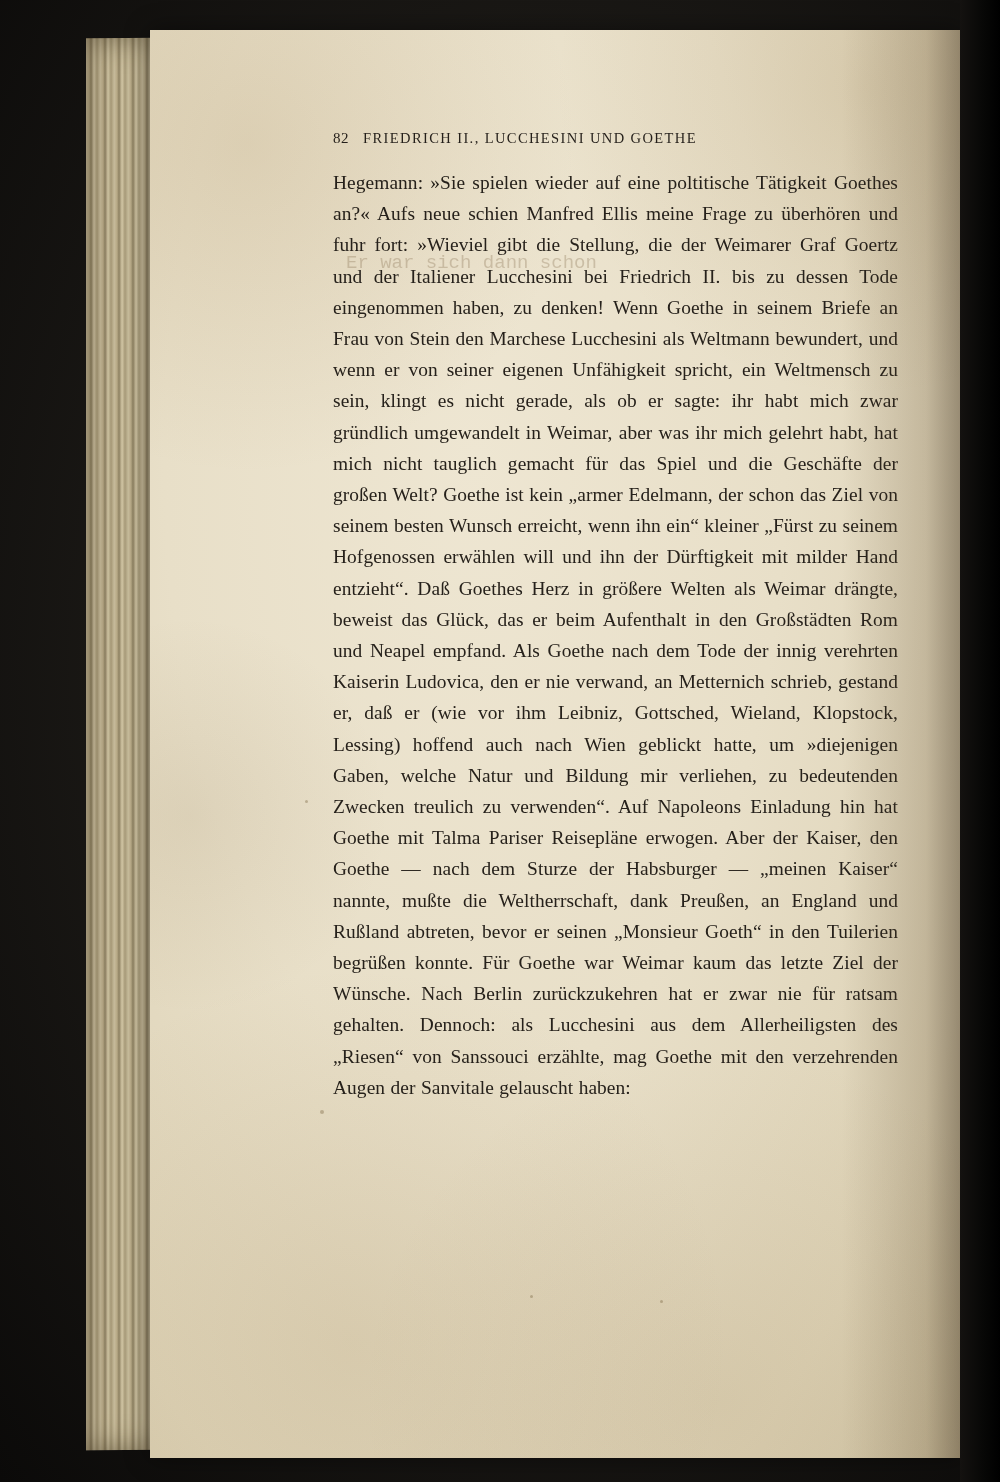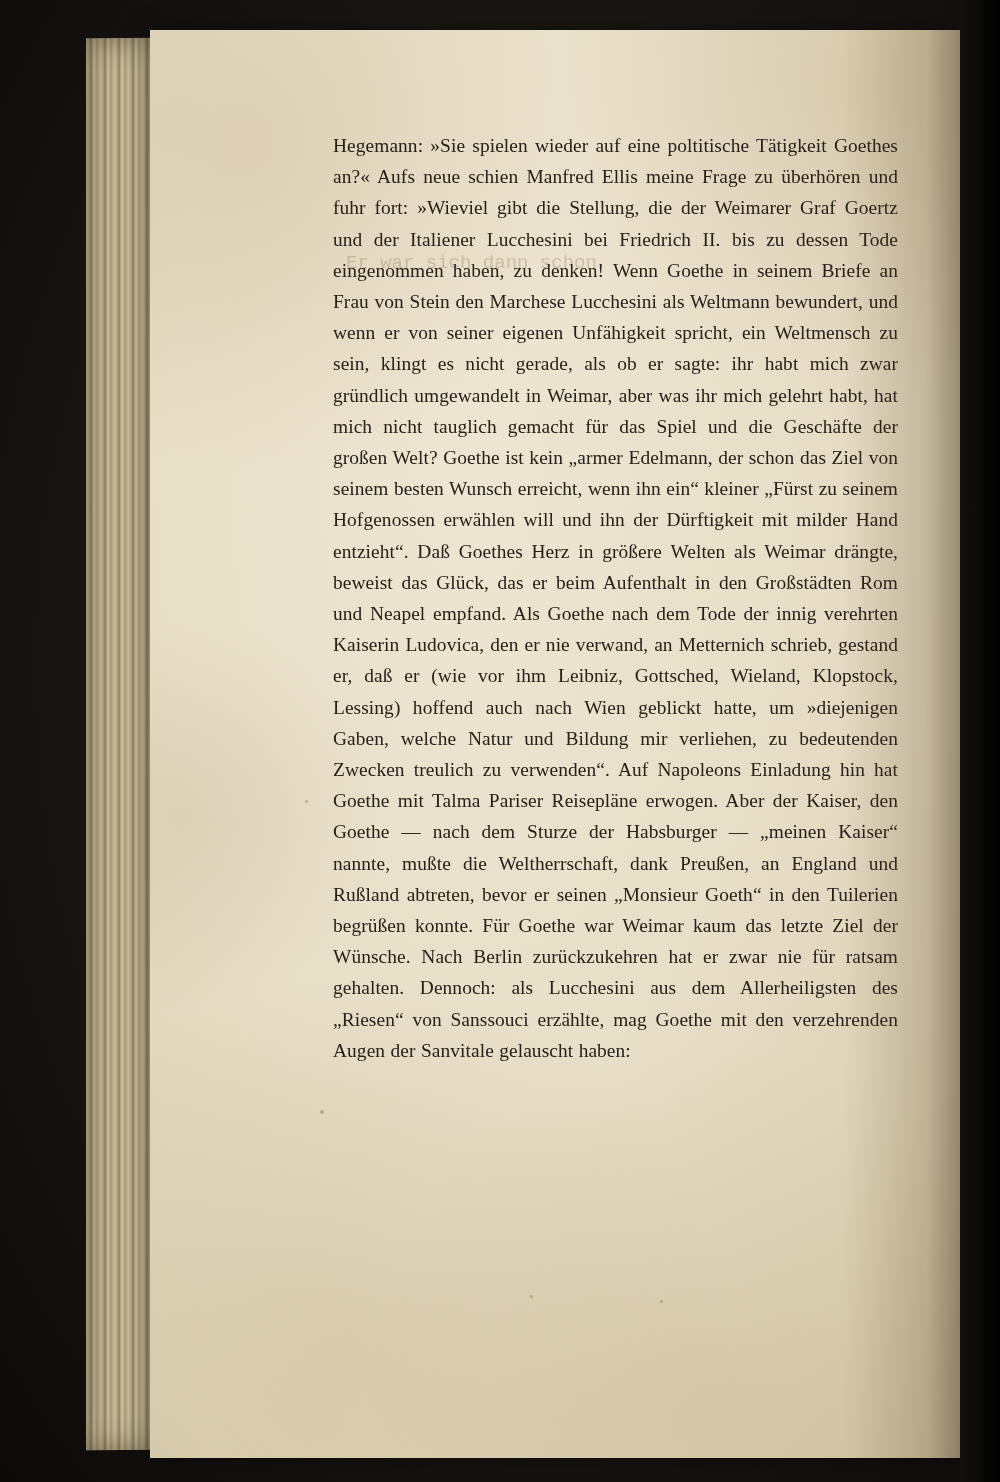--- a/index.html
+++ b/index.html
@@ -149,20 +149,24 @@
 <div class="page-photo">
   <div class="backdrop"></div>
 
   <div class="fore-edge"></div>
   <div class="fore-edge-shadow"></div>
 
   <div class="leaf">
     <div class="showthrough">Er war sich dann schon</div>
 
     <div class="text-block">
+      <div class="running-head">
+        <span class="folio">82</span>
+        <span class="head-title">FRIEDRICH II., LUCCHESINI UND GOETHE</span>
+      </div>
       <div class="body-text">
         <p>Hegemann: »Sie spielen wieder auf eine poltitische Tätigkeit Goethes an?« Aufs neue schien Manfred Ellis meine Frage zu überhören und fuhr fort: »Wieviel gibt die Stellung, die der Weimarer Graf Goertz und der Italiener Lucchesini bei Friedrich II. bis zu dessen Tode eingenommen haben, zu denken! Wenn Goethe in seinem Briefe an Frau von Stein den Marchese Lucchesini als Weltmann bewundert, und wenn er von seiner eigenen Unfähigkeit spricht, ein Weltmensch zu sein, klingt es nicht gerade, als ob er sagte: ihr habt mich zwar gründlich umgewandelt in Weimar, aber was ihr mich gelehrt habt, hat mich nicht tauglich gemacht für das Spiel und die Geschäfte der großen Welt? Goethe ist kein „armer Edelmann, der schon das Ziel von seinem besten Wunsch erreicht, wenn ihn ein“ kleiner „Fürst zu seinem Hofgenossen erwählen will und ihn der Dürftigkeit mit milder Hand entzieht“. Daß Goethes Herz in größere Welten als Weimar drängte, beweist das Glück, das er beim Aufenthalt in den Großstädten Rom und Neapel empfand. Als Goethe nach dem Tode der innig verehrten Kaiserin Ludovica, den er nie verwand, an Metternich schrieb, gestand er, daß er (wie vor ihm Leibniz, Gottsched, Wieland, Klopstock, Lessing) hoffend auch nach Wien geblickt hatte, um »diejenigen Gaben, welche Natur und Bildung mir verliehen, zu bedeutenden Zwecken treulich zu verwenden“. Auf Napoleons Einladung hin hat Goethe mit Talma Pariser Reisepläne erwogen. Aber der Kaiser, den Goethe — nach dem Sturze der Habsburger — „meinen Kaiser“ nannte, mußte die Weltherrschaft, dank Preußen, an England und Rußland abtreten, bevor er seinen „Monsieur Goeth“ in den Tuilerien begrüßen konnte. Für Goethe war Weimar kaum das letzte Ziel der Wünsche. Nach Berlin zurückzukehren hat er zwar nie für ratsam gehalten. Dennoch: als Lucchesini aus dem Allerheiligsten des „Riesen“ von Sanssouci erzählte, mag Goethe mit den verzehrenden Augen der Sanvitale gelauscht haben:</p>
       </div>
     </div>
   </div>
 
   <div class="right-edge"></div>
 
   <div class="speck" style="left:320px;top:1110px;width:4px;height:4px;"></div>
   <div class="speck" style="left:305px;top:800px;width:3px;height:3px;"></div>

